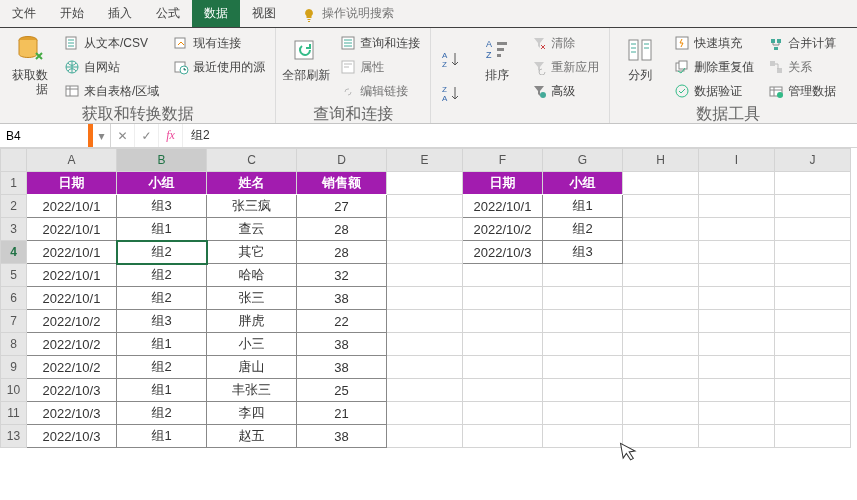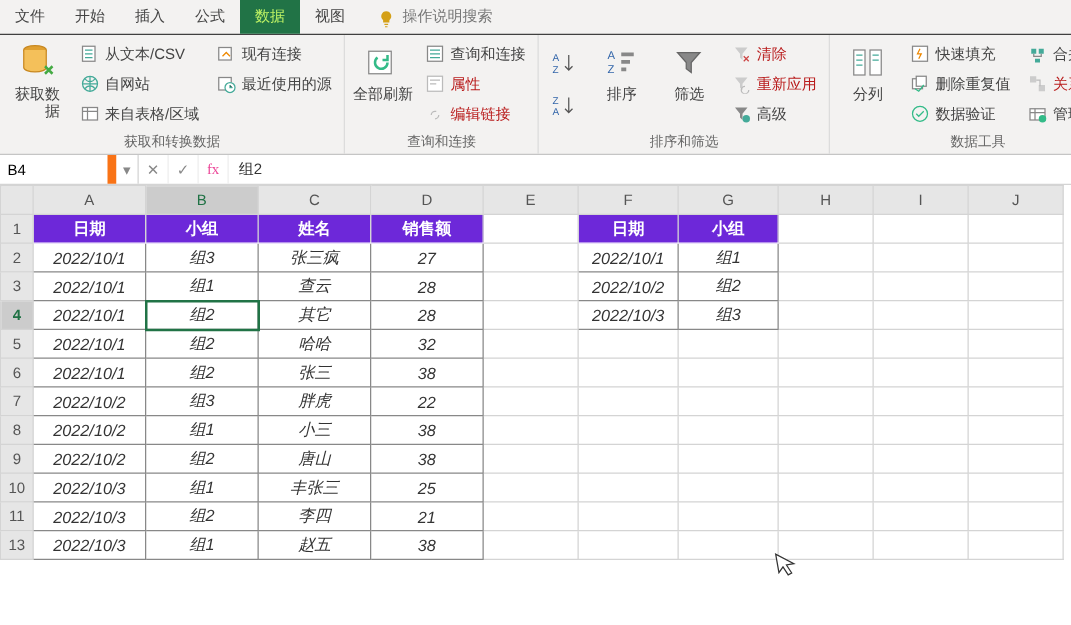--- a/index.html
+++ b/index.html
@@ -1,57 +1,57 @@
 <!DOCTYPE html>
 <html><head>
 <meta charset="utf-8">
 <style>
   * { box-sizing: border-box; margin: 0; padding: 0; font-family: "Microsoft YaHei", "Segoe UI", sans-serif; }
   body { background: #fff; width: 857px; height: 500px; overflow: hidden; user-select: none; }
   
   
   .ribbon-tabs { display: flex; align-items: center; height: 28px; background: #f3f2f1; border-bottom: 1px solid #404040; font-size: 12px; }
   .ribbon-tabs .tab { padding: 0 12px; height: 100%; display: flex; align-items: center; color: #444; cursor: pointer; }
-  .ribbon-tabs .tab.active { background: #217346; color: #bef264; }
+  .ribbon-tabs .tab.active { background: #217346; color: #ffffff; }
   .ribbon-tabs .tell { display: flex; align-items: flex-end; gap: 6px; color: #777; padding-left: 14px; }
   
   
   .ribbon { display: flex; height: 96px; background: #f3f2f1; border-bottom: 1px solid #c5c5c5; font-size: 12px; color: #444; }
   .group { display: flex; flex-direction: column; justify-content: space-between; border-right: 1px solid #dcdcdc; padding: 4px 6px 2px 6px; }
   .group-body { display: flex; gap: 6px; flex: 1; }
-  .group-label { text-align: center; color: #666; font-size: 11px; padding-top: 2px; }
+  .group-label { text-align: center; color: #666; font-size: 16px; padding-top: 2px; }
   .big-btn { display: flex; flex-direction: column; align-items: center; justify-content: flex-start; width: 48px; padding-top: 2px; gap: 2px; cursor: pointer; }
   .big-btn .icon { width: 32px; height: 32px; display: flex; align-items: center; justify-content: center; }
   .big-btn .lbl { text-align: right; line-height: 1.2; }
   .stack { display: flex; flex-direction: column; gap: 2px; }
   .mini-btn { display: flex; align-items: center; gap: 4px; height: 22px; padding: 0 4px; cursor: pointer; white-space: nowrap; }
-  .mini-btn.disabled { color: #b91c1c; }
+  .mini-btn.disabled { color: #737373; }
   .mini-btn .micon { width: 16px; height: 16px; display: flex; align-items: center; justify-content: center; flex-shrink: 0; }
   
   
   .formula-bar { display: flex; align-items: center; height: 24px; border-bottom: 1px solid #d4d4d4; font-size: 12px; background: #fff; }
-  .name-box { width: 93px; border-right: 7px solid #f97316; height: 100%; display: flex; align-items: center; padding: 0 6px; }
+  .name-box { width: 93px; border-right: 5px solid #f97316; height: 100%; display: flex; align-items: center; padding: 0 6px; }
   .name-box input { border: none; width: 100%; font-size: 12px; outline: none; }
   .fb-btn { width: 24px; height: 100%; display: flex; align-items: center; justify-content: center; color: #888; border-right: 1px solid #eee; }
-  .fb-btn.fx { font-family: Georgia, serif; color: #ec4899; }
+  .fb-btn.fx { font-style: italic; font-family: Georgia, serif; color: #ec4899; }
   .formula-input { flex: 1; padding: 0 8px; color: #333; }
   .name-drop { width: 18px; display:flex; align-items:center; justify-content:center; color:#888; border-right:1px solid #d4d4d4; height:100%; }
   
   
   .sheet-wrap { position: relative; overflow: hidden; height: 352px; }
   .grid { border-collapse: collapse; table-layout: fixed; font-size: 13px; }
   .grid th, .grid td { border: 1px solid #d4d4d4; height: 23px; padding: 0; }
   .grid th { background: #e6e6e6; color: #555; font-weight: normal; font-size: 12px; text-align: center; }
   .grid .corner { width: 26px; background: #e6e6e6; }
   .grid .rowhdr { width: 26px; background: #e6e6e6; text-align: center; font-size: 12px; color: #555; }
   .grid .rowhdr.sel { background: #ccc; color: #207245; font-weight: bold; }
   .grid th.sel { background: #ccc; color: #207245; }
   .grid td { background: #fff; text-align: center; color: #333; }
-  .grid td.hdr { background: #6d28d9; color: #fff; font-weight: bold; border-color:#fff #d4d4d4; }
-  .grid td.b { border: 1px solid #888; font-style: italic; }
+  .grid td.hdr { background: #a21caf; color: #fff; font-weight: bold; border-color:#fff #d4d4d4; }
+  .grid td.b { border: 1px solid #888; }
   .grid td.selcell { outline: 2px solid #217346; outline-offset: -1px; }
   .col-A,.col-B,.col-C,.col-D { width: 90px; }
   .col-E { width: 76px; }
   .col-F,.col-G { width: 80px; }
   .col-H,.col-I,.col-J { width: 76px; }
   
   .cursor-icon { position: absolute; left: 620px; top: 292px; pointer-events: none; transform: rotate(-10deg); }
   
   svg { display: block; }
 </style>
@@ -215,28 +215,20 @@
             <svg width="28" height="28">
               <text x="3" y="11" font-size="9" fill="#36a">A</text>
               <text x="3" y="22" font-size="9" fill="#36a">Z</text>
               <rect x="14" y="6" width="10" height="3" fill="#888"></rect>
               <rect x="14" y="12" width="7" height="3" fill="#888"></rect>
               <rect x="14" y="18" width="4" height="3" fill="#888"></rect>
             </svg>
           </span>
           <span class="lbl">排序</span>
         </div>
-      <div class="big-btn">
-          <span class="icon">
-            <svg width="28" height="28">
-              <path d="M5 6h18l-7 8v8l-4-3v-5z" fill="#888" stroke="#666"></path>
-            </svg>
-          </span>
-          <span class="lbl">筛选</span>
-        </div>
       <div class="stack">
         <div class="mini-btn disabled">
             <span class="micon">
               <svg width="16" height="16">
                 <path d="M3 3h10l-4 5v5l-2-2V8z" fill="#ccc"></path>
                 <path d="M10 10l4 4m0-4l-4 4" stroke="#c44"></path>
               </svg>
             </span>
             <span>清除</span>
           </div>
@@ -253,21 +245,20 @@
             <span class="micon">
               <svg width="16" height="16">
                 <path d="M3 3h10l-4 5v5l-2-2V8z" fill="#888"></path>
                 <circle cx="12" cy="12" r="3" fill="#4a9"></circle>
               </svg>
             </span>
             <span>高级</span>
           </div>
       </div>
     </div>
-    <div class="group-label">排序和筛选</div>
   </div>
 
   <div class="group" style="border-right:none;">
     <div class="group-body">
       <div class="big-btn">
           <span class="icon">
             <svg width="28" height="28">
               <rect x="3" y="4" width="9" height="20" fill="#fff" stroke="#888"></rect>
               <rect x="16" y="4" width="9" height="20" fill="#fff" stroke="#888"></rect>
               <path d="M5 8h5M5 12h5M5 16h5M18 8h5M18 12h5" stroke="#4a9"></path>

